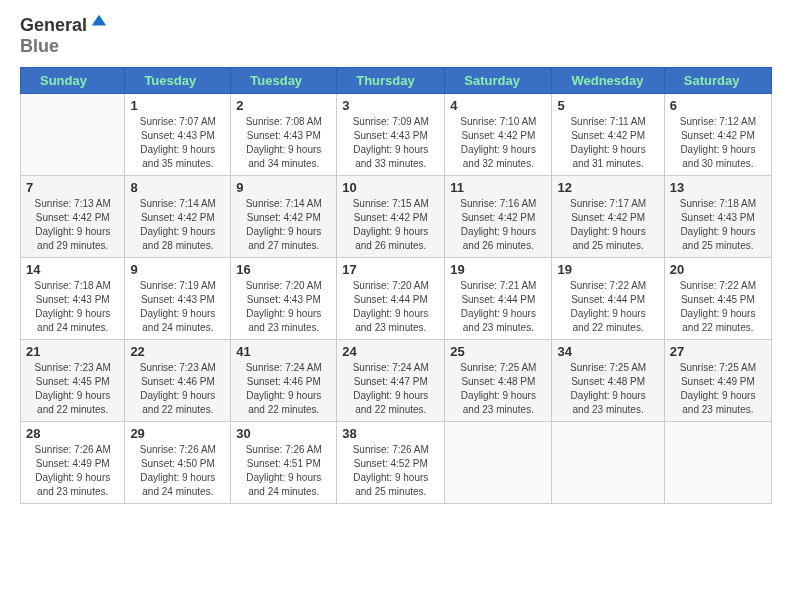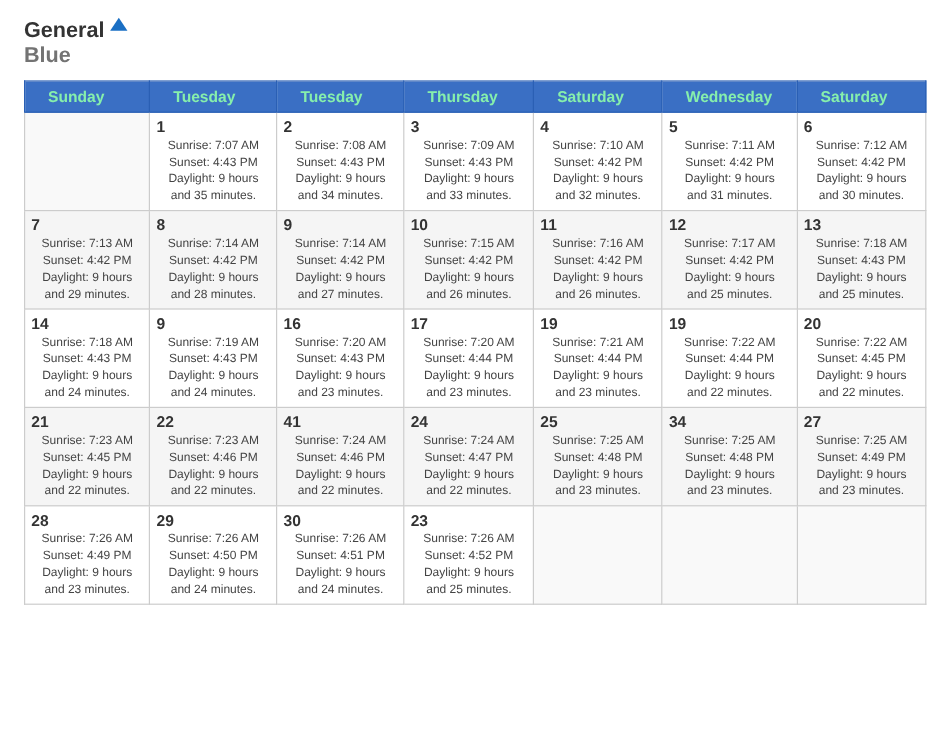--- a/index.html
+++ b/index.html
@@ -249,21 +249,21 @@
           </td>
           <td>
             <span class="day-num">29</span>
             <div class="day-info">Sunrise: 7:26 AM<br>Sunset: 4:50 PM<br>Daylight: 9 hours<br>and 24 minutes.</div>
           </td>
           <td>
             <span class="day-num">30</span>
             <div class="day-info">Sunrise: 7:26 AM<br>Sunset: 4:51 PM<br>Daylight: 9 hours<br>and 24 minutes.</div>
           </td>
           <td>
-            <span class="day-num">23</span>
+            <span class="day-num">38</span>
             <div class="day-info">Sunrise: 7:26 AM<br>Sunset: 4:52 PM<br>Daylight: 9 hours<br>and 25 minutes.</div>
           </td>
           <td class="empty-cell"></td>
           <td class="empty-cell"></td>
           <td class="empty-cell"></td>
         </tr>
       </tbody>
   </table>
 </div>
 

